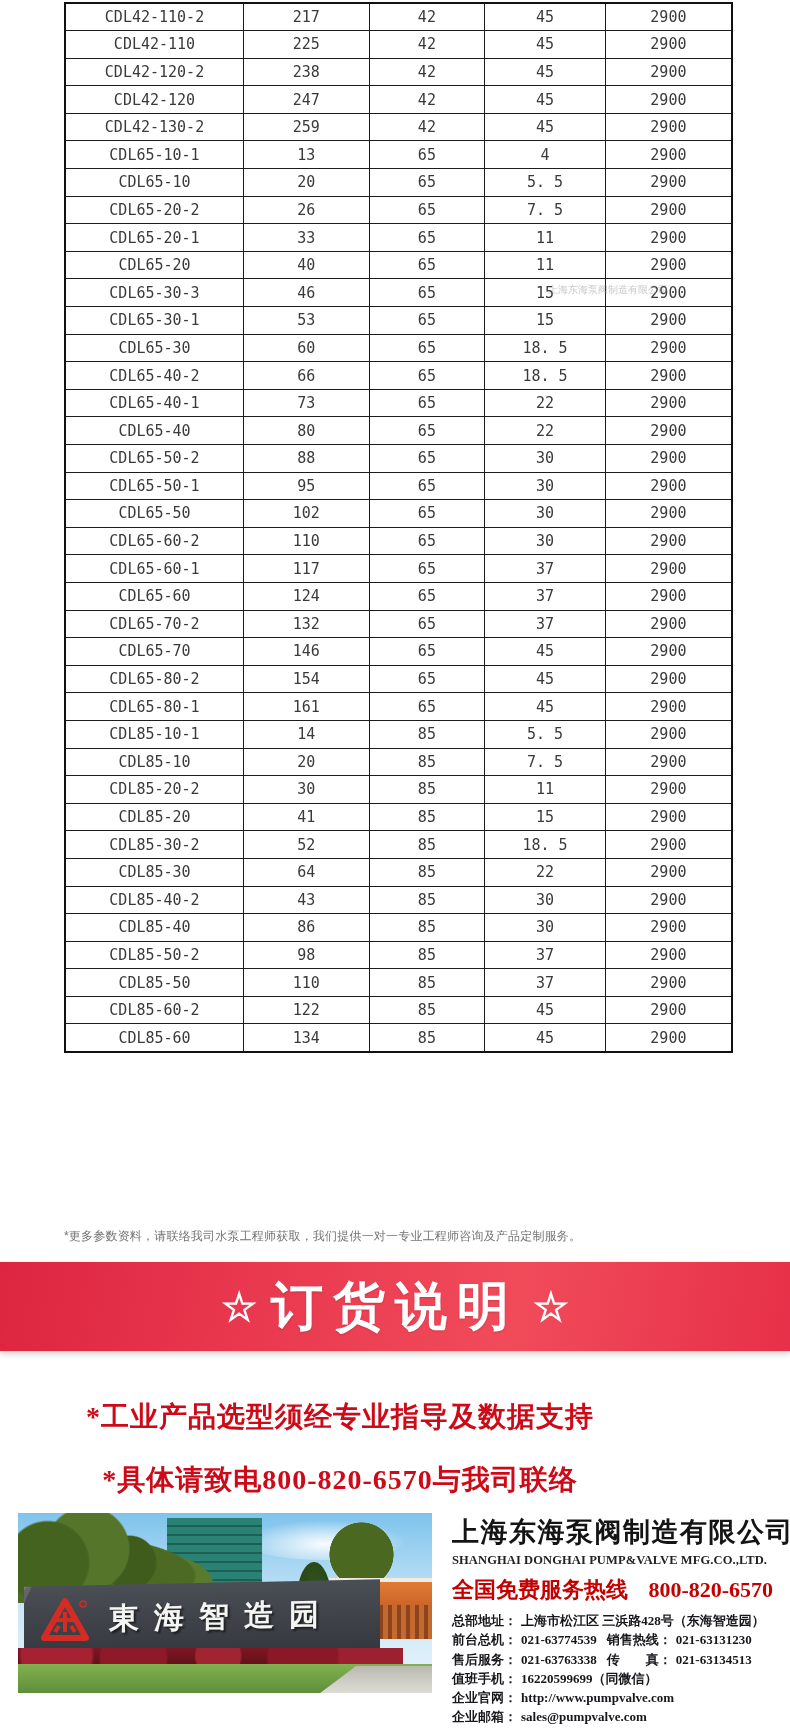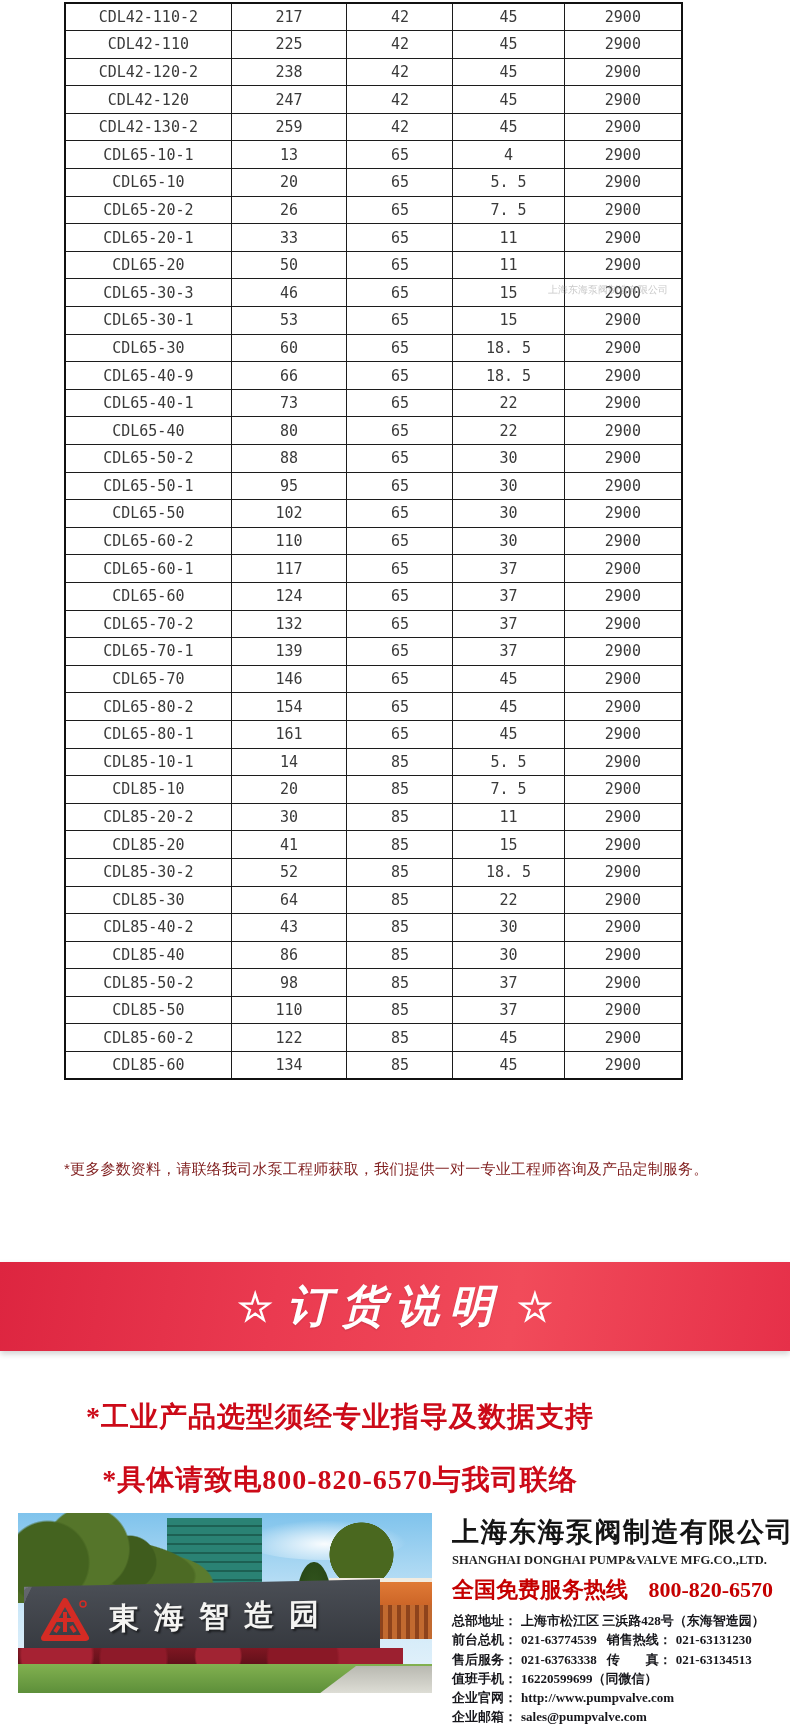--- a/index.html
+++ b/index.html
@@ -1,56 +1,55 @@
 <!DOCTYPE html>
 <html><head>
 <meta charset="utf-8">
 <style>
   * { box-sizing: border-box; margin: 0; padding: 0; }
   body { background: #ffffff; font-family: "Liberation Sans", sans-serif; }
   .page { position: relative; width: 790px; height: 1733px; background: #fff; overflow: hidden; margin: 0 auto; }
 
   
-  .spec-table { position: absolute; top: 2px; left: 64px; width: 619px; border-collapse: collapse; }
+  .spec-table { position: absolute; top: 2px; left: 64px; width: 669px; border-collapse: collapse; }
   .spec-table td {
     border: 1.5px solid #1c1c1c;
     height: 27.6px;
     text-align: center;
     vertical-align: middle;
     font-family: "DejaVu Sans Mono", monospace;
     font-size: 15px;
     color: #3a3a3a;
     background: #fff;
   }
   .spec-table { border: 2px solid #111; }
 
   .watermark {
     position: absolute; top: 284px; left: 548px; width: 120px;
     font-size: 10px; line-height: 11px; color: rgba(145,145,145,0.5);
     pointer-events: none; z-index: 3;
   }
 
   
   .footnote {
-    position: absolute; top: 1160px; left: 64px; width: 670px;
-    font-size: 15px; color: #7f1d1d; letter-spacing: 0.2px;
+    position: absolute; top: 1228px; left: 64px; width: 670px;
+    font-size: 12px; color: #737373; letter-spacing: 0.2px;
   }
 
   
   .banner {
     position: absolute; top: 1262px; left: 0; width: 790px; height: 89px;
     background: linear-gradient(100deg, #dd2540 0%, #ea3a50 35%, #f14b5a 65%, #e63049 100%);
     display: flex; align-items: center; justify-content: center;
     box-shadow: 0 3px 6px rgba(0,0,0,0.18);
   }
   .banner .star { color: #fff; font-size: 40px; font-weight: bold; margin: 0 14px; }
   .banner .banner-title {
-    color: #fff; font-size: 44px; font-weight: bold; letter-spacing: 10px;
+    color: #fff; font-size: 52px; font-weight: bold; letter-spacing: 10px;
     text-shadow: 0 1px 2px rgba(0,0,0,0.15);
-    font-style: italic;
   }
 
   
   .notices { position: absolute; top: 1398px; left: 0; width: 680px; text-align: center; }
   .notice-line {
     font-family: "Liberation Serif", serif;
     font-size: 28px; font-weight: bold; color: #cc0a18; letter-spacing: 1px;
   }
   .notice-line + .notice-line { margin-top: 25px; }
 
@@ -188,21 +187,21 @@
         </tr>
         <tr>
           <td>CDL65-20-1</td>
           <td>33</td>
           <td>65</td>
           <td>11</td>
           <td>2900</td>
         </tr>
         <tr>
           <td>CDL65-20</td>
-          <td>50</td>
+          <td>40</td>
           <td>65</td>
           <td>11</td>
           <td>2900</td>
         </tr>
         <tr>
           <td>CDL65-30-3</td>
           <td>46</td>
           <td>65</td>
           <td>15</td>
           <td>2900</td>
@@ -215,21 +214,21 @@
           <td>2900</td>
         </tr>
         <tr>
           <td>CDL65-30</td>
           <td>60</td>
           <td>65</td>
           <td>18. 5</td>
           <td>2900</td>
         </tr>
         <tr>
-          <td>CDL65-40-9</td>
+          <td>CDL65-40-2</td>
           <td>66</td>
           <td>65</td>
           <td>18. 5</td>
           <td>2900</td>
         </tr>
         <tr>
           <td>CDL65-40-1</td>
           <td>73</td>
           <td>65</td>
           <td>22</td>
@@ -280,27 +279,20 @@
         <tr>
           <td>CDL65-60</td>
           <td>124</td>
           <td>65</td>
           <td>37</td>
           <td>2900</td>
         </tr>
         <tr>
           <td>CDL65-70-2</td>
           <td>132</td>
-          <td>65</td>
-          <td>37</td>
-          <td>2900</td>
-        </tr>
-        <tr>
-          <td>CDL65-70-1</td>
-          <td>139</td>
           <td>65</td>
           <td>37</td>
           <td>2900</td>
         </tr>
         <tr>
           <td>CDL65-70</td>
           <td>146</td>
           <td>65</td>
           <td>45</td>
           <td>2900</td>

